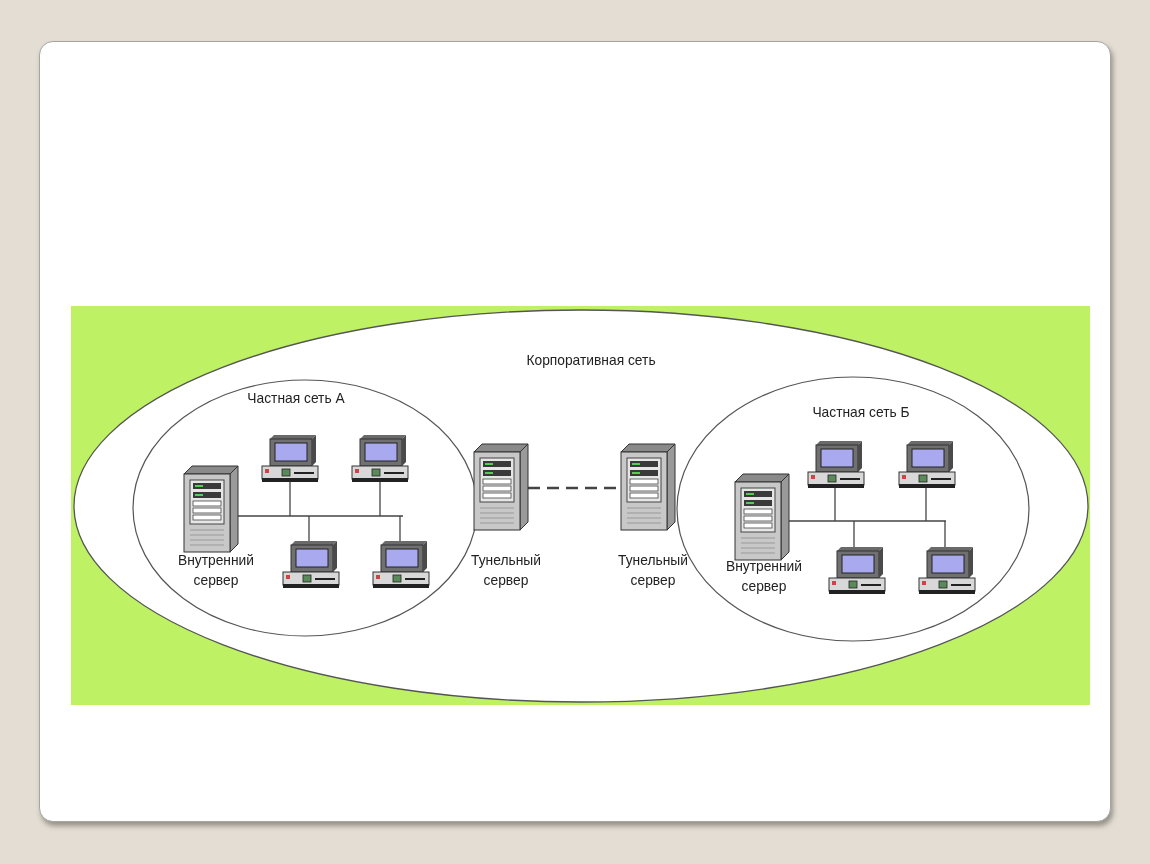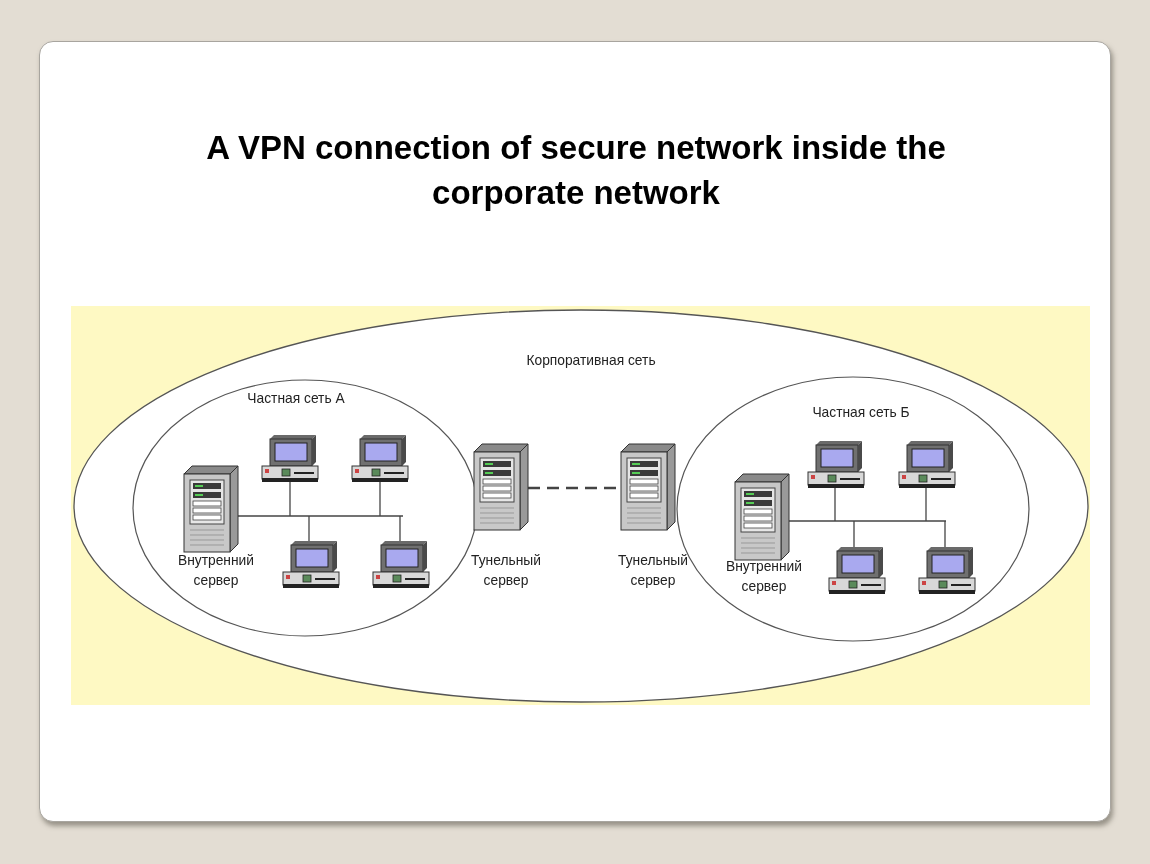--- a/index.html
+++ b/index.html
@@ -1,31 +1,27 @@
 <!DOCTYPE html>
 <html><head>
 <meta charset="utf-8">
 <style>
   html,body{margin:0;padding:0;}
   body{width:1150px;height:864px;background:#e3ddd3;position:relative;overflow:hidden;font-family:"Liberation Sans",sans-serif;}
   .slide{position:absolute;left:39px;top:41px;width:1072px;height:781px;background:#fff;border-radius:14px;border:1px solid #a8a59f;box-shadow:2px 4px 5px rgba(90,85,75,0.55);box-sizing:border-box;}
   .title{position:absolute;left:0;top:83px;width:1072px;text-align:center;font-weight:bold;font-size:33px;line-height:45px;color:#000;}
   .title span{display:block;}
-  .diagram{position:absolute;left:31px;top:264px;width:1019px;height:399px;background:#fef9c3;}
+  .diagram{position:absolute;left:31px;top:264px;width:1019px;height:399px;background:#bef264;}
   .diagram svg{position:absolute;left:0;top:0;}
   .lbl{position:absolute;font-family:"Liberation Sans",sans-serif;font-size:15px;color:#222;text-align:center;line-height:20px;transform:scaleX(0.92);}
 </style>
 </head>
 <body>
 
 <div class="slide">
-  <div class="title">
-    <span>A VPN connection of secure network inside the</span>
-    <span>corporate network</span>
-  </div>
 
   <div class="diagram">
     <svg width="1019" height="399" viewBox="0 0 1019 399">
       <defs>
         <g id="workstation">
 
           <polygon points="4,2 46,2 50,-2 8,-2" fill="#6a6a6a"></polygon>
           <rect x="4" y="2" width="42" height="27" fill="#707070" stroke="#333" stroke-width="1"></rect>
           <polygon points="46,2 50,-2 50,25 46,29" fill="#4a4a4a"></polygon>
           <rect x="9" y="6" width="32" height="18" fill="#a9a9ef" stroke="#222" stroke-width="1"></rect>

